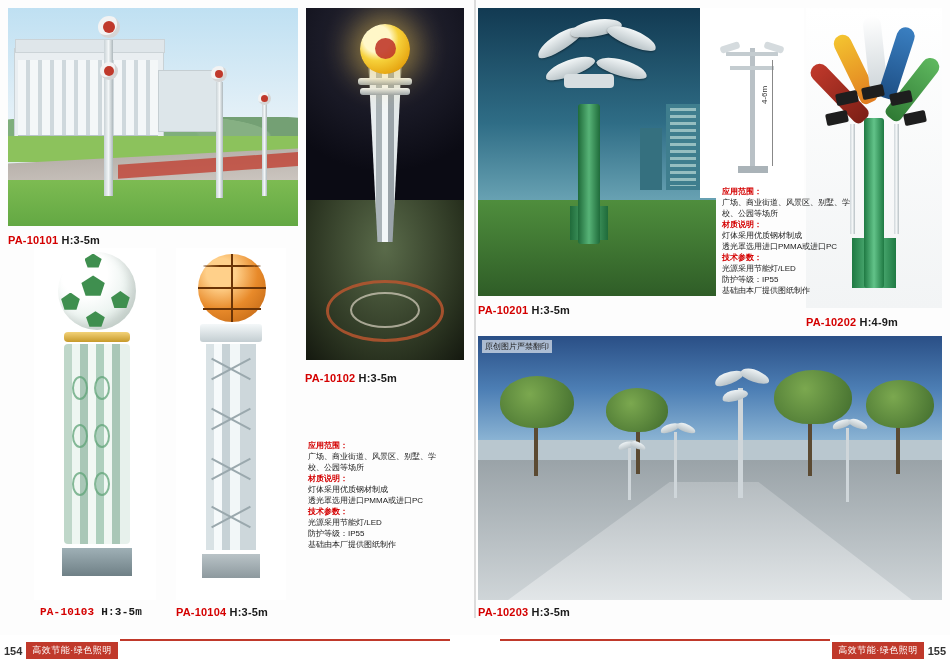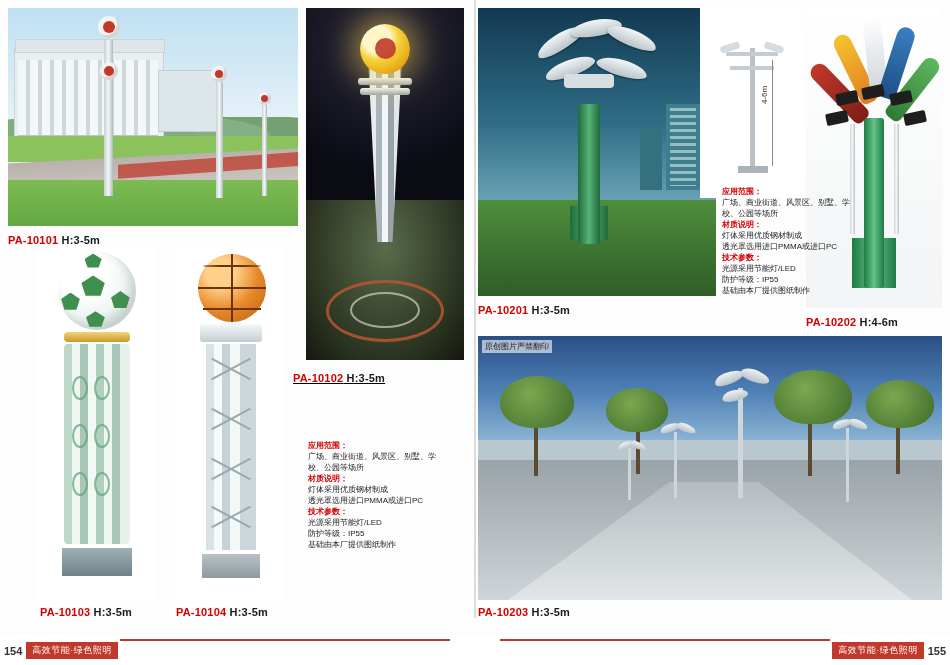--- a/index.html
+++ b/index.html
@@ -222,21 +222,21 @@
   <div class="photo p2">
     <div class="nsky"></div>
     <div class="ground"></div>
     <div class="court"></div>
     <div class="court2"></div>
     <div class="torch"></div>
     <div class="ring" style="top:70px;"></div>
     <div class="ring" style="top:80px;left:54px;width:50px;"></div>
     <div class="sball"></div>
   </div>
-  <div class="cap" style="left:293px; top:368px;text-decoration:underline;">
+  <div class="cap" style="left:305px; top:368px;">
     <span class="label">PA-10102<span class="h"> H:3-5m</span></span>
   </div>
 
   <div class="photo p3">
     <div class="sky"></div>
     <div class="twr"></div>
     <div class="twr2"></div>
     <div class="path"></div>
     <div class="grass"></div>
     <div class="gbase"></div>
@@ -274,21 +274,21 @@
     <div class="feather" style="left:82px;top:18px;background:linear-gradient(#3a7fc1,#1d4e84);transform:rotate(18deg);"></div>
     <div class="feather" style="left:24px;top:48px;background:linear-gradient(#c0392b,#7d1f16);transform:rotate(-44deg);"></div>
     <div class="feather" style="left:98px;top:44px;background:linear-gradient(#5fb85f,#2f7a34);transform:rotate(38deg);"></div>
     <div class="lamp" style="left:30px;top:84px;"></div>
     <div class="lamp" style="left:56px;top:78px;"></div>
     <div class="lamp" style="left:84px;top:84px;"></div>
     <div class="lamp" style="left:20px;top:104px;"></div>
     <div class="lamp" style="left:98px;top:104px;"></div>
   </div>
   <div class="cap" style="left:806px; top:312px;">
-    <span class="label">PA-10202<span class="h"> H:4-6m</span></span>
+    <span class="label">PA-10202<span class="h"> H:4-9m</span></span>
   </div>
 
   <div class="photo p6">
     <div class="bg"></div>
     <div class="ball">
       <div class="pent" style="left:30%;top:30%;width:30%;height:26%;clip-path:polygon(50% 0,100% 38%,82% 100%,18% 100%,0 38%);"></div>
       <div class="pent" style="left:4%;top:52%;width:24%;height:22%;clip-path:polygon(50% 0,100% 38%,82% 100%,18% 100%,0 38%);"></div>
       <div class="pent" style="left:68%;top:50%;width:24%;height:22%;clip-path:polygon(50% 0,100% 38%,82% 100%,18% 100%,0 38%);"></div>
       <div class="pent" style="left:36%;top:76%;width:24%;height:20%;clip-path:polygon(50% 0,100% 38%,82% 100%,18% 100%,0 38%);"></div>
       <div class="pent" style="left:34%;top:2%;width:22%;height:18%;clip-path:polygon(50% 0,100% 38%,82% 100%,18% 100%,0 38%);"></div>
@@ -296,21 +296,21 @@
     <div class="gold"></div>
     <div class="shaft"></div>
     <div class="ovl" style="left:38px;top:128px;"></div>
     <div class="ovl" style="left:60px;top:128px;"></div>
     <div class="ovl" style="left:38px;top:176px;"></div>
     <div class="ovl" style="left:60px;top:176px;"></div>
     <div class="ovl" style="left:38px;top:224px;"></div>
     <div class="ovl" style="left:60px;top:224px;"></div>
     <div class="base"></div>
   </div>
-  <div class="cap" style="left:40px; top:602px;">
+  <div class="cap" style="left:40px; top:602px;font-family:Liberation Mono, monospace;">
     <span class="label">PA-10103<span class="h"> H:3-5m</span></span>
   </div>
 
   <div class="photo p7">
     <div class="bg"></div>
     <div class="ball">
       <div class="ln" style="left:0;top:48%;width:100%;height:2px;"></div>
       <div class="ln" style="left:48%;top:0;width:2px;height:100%;"></div>
       <div class="ln" style="left:8%;top:16%;width:84%;height:2px;border-radius:50%;transform:rotate(0);box-shadow:0 0 0 0;"></div>
       <div class="ln" style="left:8%;top:80%;width:84%;height:2px;"></div>

